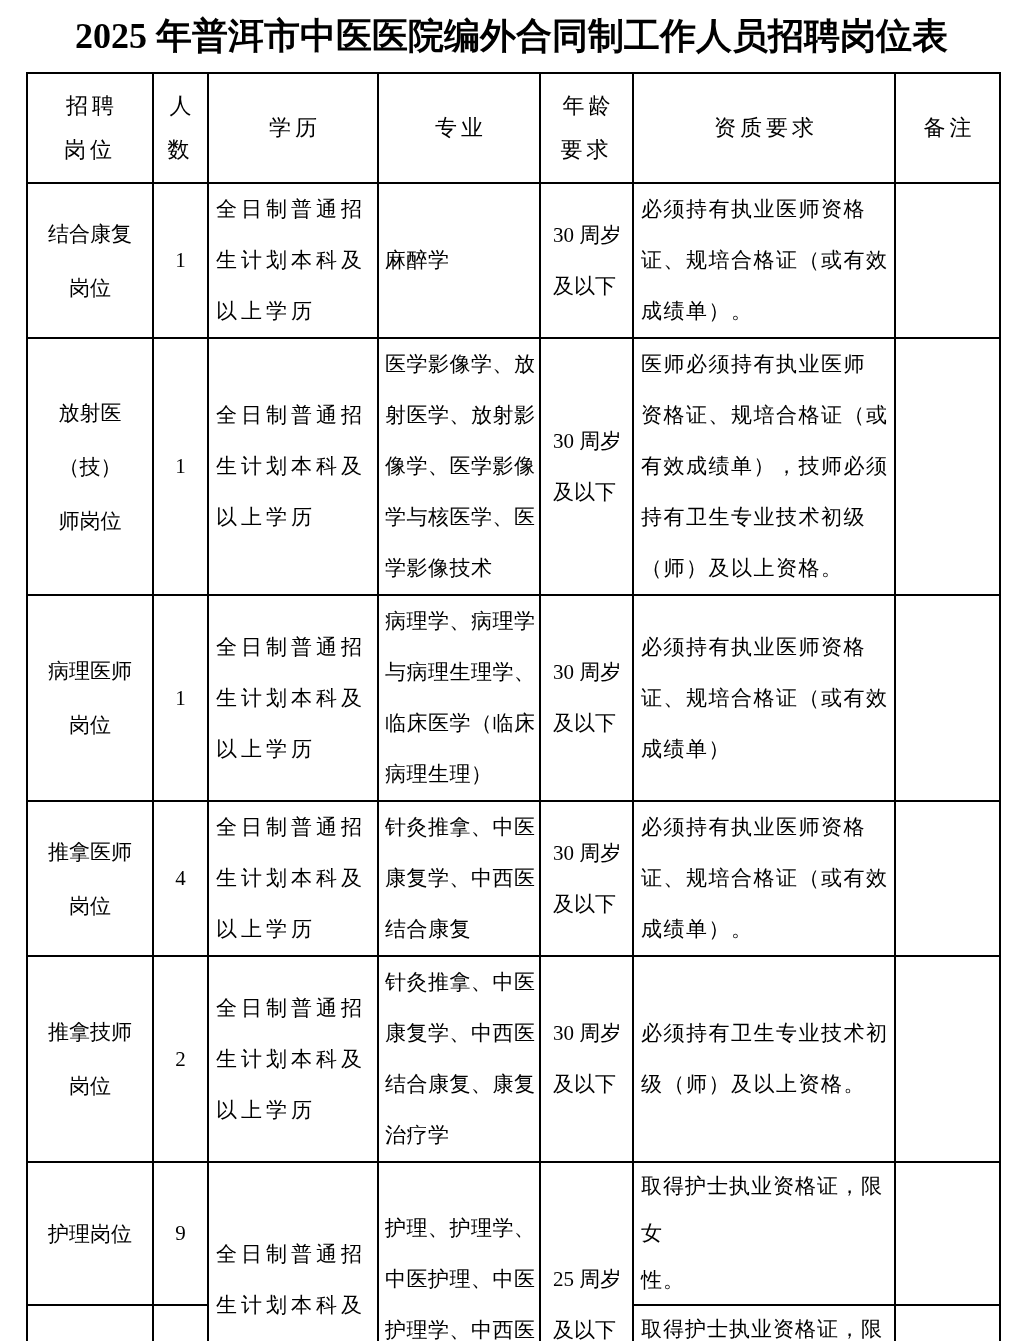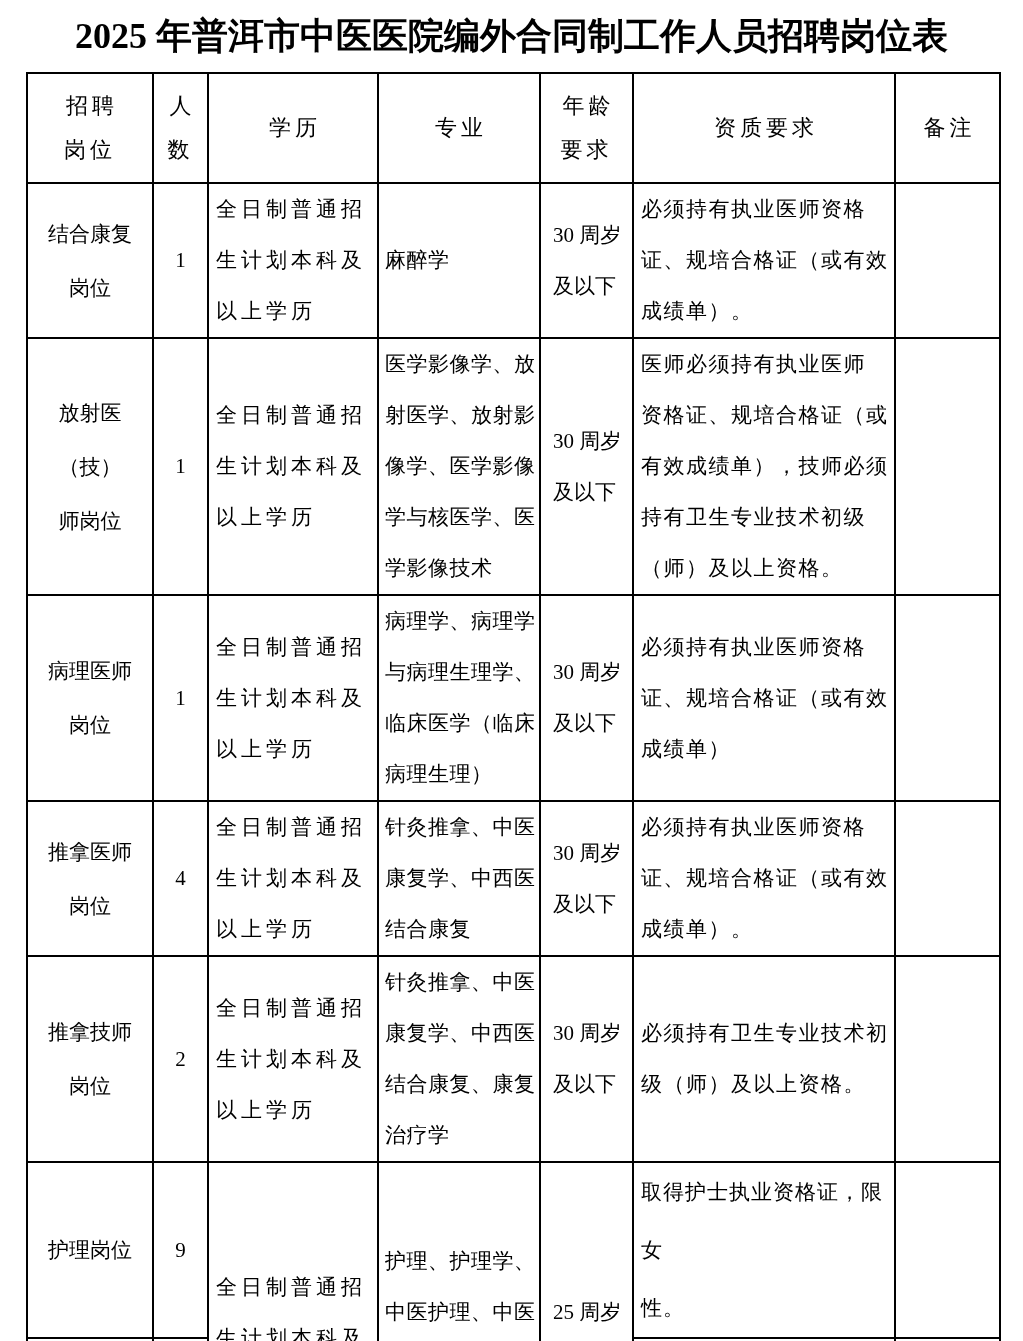--- a/index.html
+++ b/index.html
@@ -78,21 +78,21 @@
     padding-left: 12px;
   }
   .c-qua {
     white-space: pre-line;
     line-height: 51px;
     letter-spacing: 1.5px;
     padding: 0 2px 0 7px;
   }
   .c-qua-small {
     font-size: 18px;
-    line-height: 58px;
+    line-height: 47px;
     letter-spacing: 1px;
   }
   .c-rem { }
 </style>
 </head>
 <body>
 
 <div class="page-title">2025 年普洱市中医医院编外合同制工作人员招聘岗位表</div>
 
 <table class="recruit">

